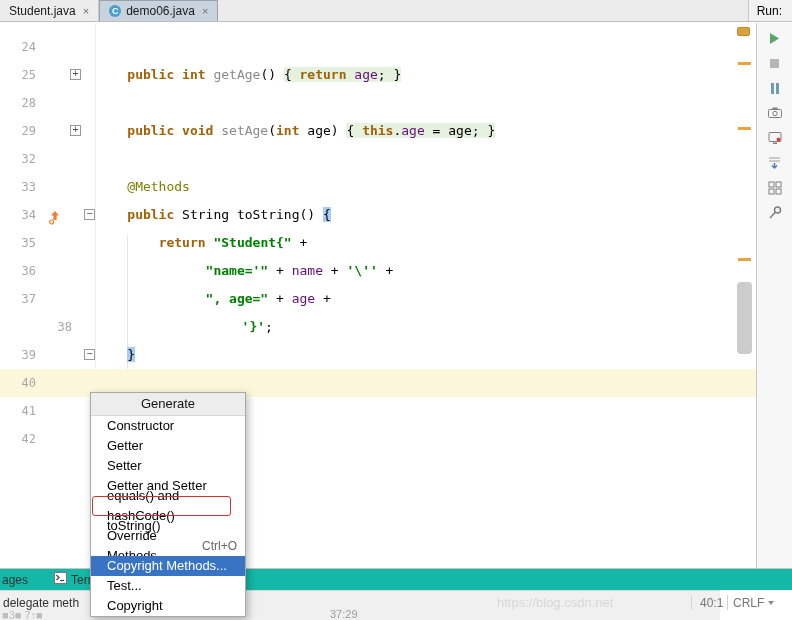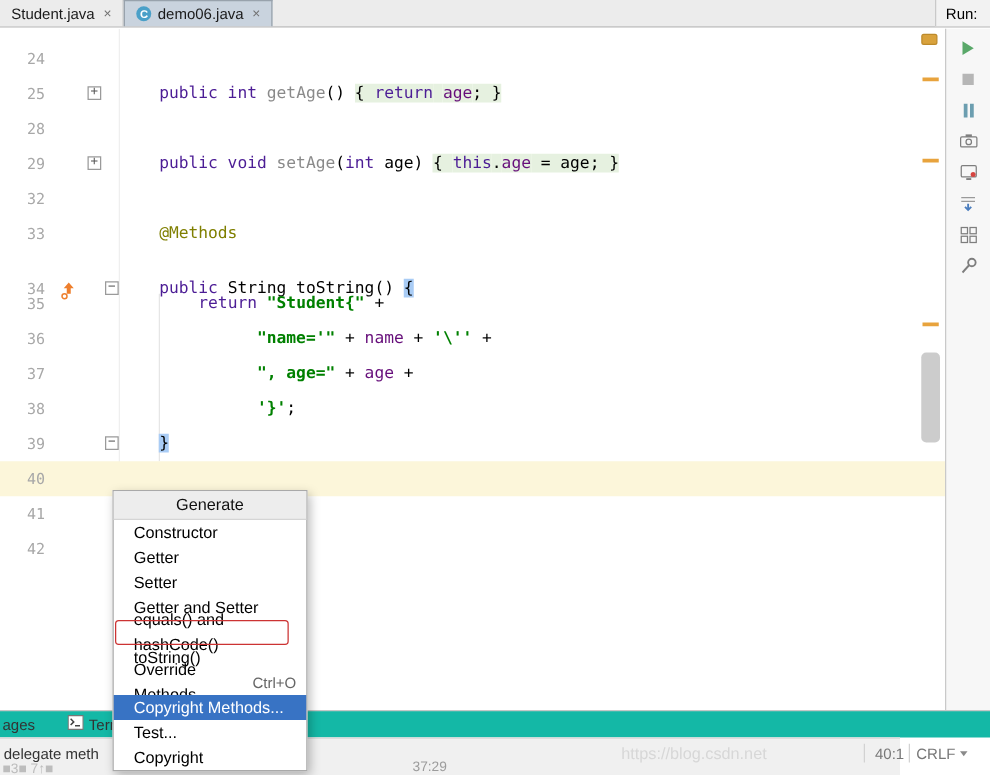--- a/index.html
+++ b/index.html
@@ -21,21 +21,21 @@
 
   
   .editor{position:absolute;top:23px;left:0;width:756px;height:545px;background:#fff;overflow:hidden;
           font-family:"DejaVu Sans Mono",monospace;font-size:13px;}
   .gutterline{position:absolute;left:95px;top:0;width:1px;height:545px;background:#EFEFEF;}
   .iguide{position:absolute;left:127px;top:212px;width:1px;height:134px;background:#E6E6E6;}
   .line{position:absolute;left:0;width:100%;height:28px;line-height:28px;}
   .line.current{background:#FCF6DA;}
   .lnum{position:absolute;left:0;top:0;width:36px;text-align:right;color:#A8A8A8;font-size:12px;}
   .code{position:absolute;left:96px;top:0;white-space:pre;color:#000;}
-  .kw{color:#4c1d95;font-weight:normal;}
+  .kw{color:#a16207;font-weight:bold;}
   .str{color:#008000;font-weight:bold;}
   .field{color:#660E7A;}
   .ann{color:#7F7F00;}
   .grayed{color:#8A8A8A;}
   .fold{background:#E6F1E0;}
   .bracehl{background:#A9CCF5;}
   .foldbox{position:absolute;left:70px;top:8px;width:11px;height:11px;box-sizing:border-box;
        border:1px solid #9A9A9A;background:#fff;color:#555;font-family:"DejaVu Sans Mono",monospace;
        font-size:10px;line-height:8px;text-align:center;}
   .foldbox.inner{left:84px;}
@@ -125,42 +125,42 @@
           <span class="code"><span>    </span><span class="kw">public void</span><span> </span><span class="grayed">setAge</span><span>(</span><span class="kw">int</span><span> age) </span><span class="fold">{ </span><span class="kw fold">this</span><span class="fold">.</span><span class="field fold">age</span><span class="fold"> = age; }</span></span>
         </div>
         <div class="line" style="top: 122px;">
           <span class="lnum">32</span>
           <span class="code"></span>
         </div>
         <div class="line" style="top: 150px;">
           <span class="lnum">33</span>
           <span class="code"><span>    </span><span class="ann">@Methods</span></span>
         </div>
-        <div class="line" style="top: 194px; padding-left: 11px;">
+        <div class="line" style="top: 178px; padding-left: 11px;">
           <span class="lnum">34</span>
           <span class="override-ic"><svg width="13" height="15" viewBox="0 0 13 15">
               <path d="M7 1 L11 5.5 H8.6 V10 H5.4 V5.5 H3 Z" fill="#EE7F2D"></path>
               <circle cx="3.6" cy="12" r="2" fill="none" stroke="#EE7F2D" stroke-width="1.2"></circle>
             </svg></span>
           <span class="foldbox inner">−</span>
           <span class="code"><span>    </span><span class="kw">public</span><span> String toString() </span><span class="bracehl">{</span></span>
         </div>
         <div class="line" style="top: 206px;">
           <span class="lnum">35</span>
           <span class="code"><span>        </span><span class="kw">return</span><span> </span><span class="str">"Student{"</span><span> +</span></span>
         </div>
         <div class="line" style="top: 234px;">
           <span class="lnum">36</span>
           <span class="code"><span>              </span><span class="str">"name='"</span><span> + </span><span class="field">name</span><span> + </span><span class="str">'\''</span><span> +</span></span>
         </div>
         <div class="line" style="top: 262px;">
           <span class="lnum">37</span>
           <span class="code"><span>              </span><span class="str">", age="</span><span> + </span><span class="field">age</span><span> +</span></span>
         </div>
-        <div class="line" style="top: 290px;">
+        <div class="line" style="top: 290px; margin-left: 36px;">
           <span class="lnum">38</span>
           <span class="code"><span>              </span><span class="str">'}'</span><span>;</span></span>
         </div>
         <div class="line" style="top: 318px;">
           <span class="lnum">39</span>
           <span class="foldbox inner">−</span>
           <span class="code"><span>    </span><span class="bracehl">}</span></span>
         </div>
         <div class="line current" style="top: 346px;">
           <span class="lnum">40</span>

